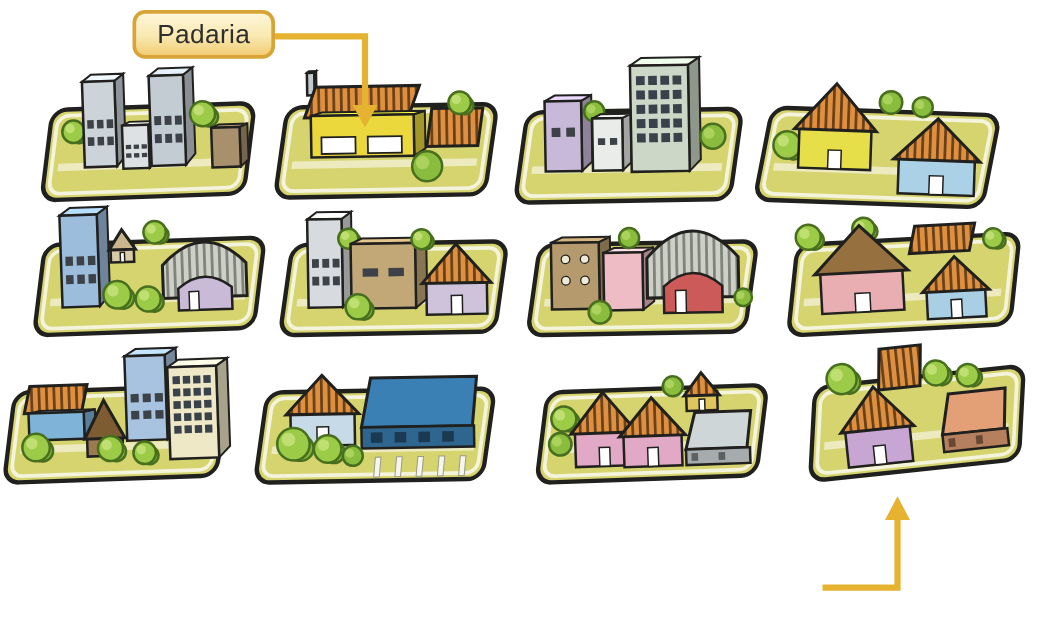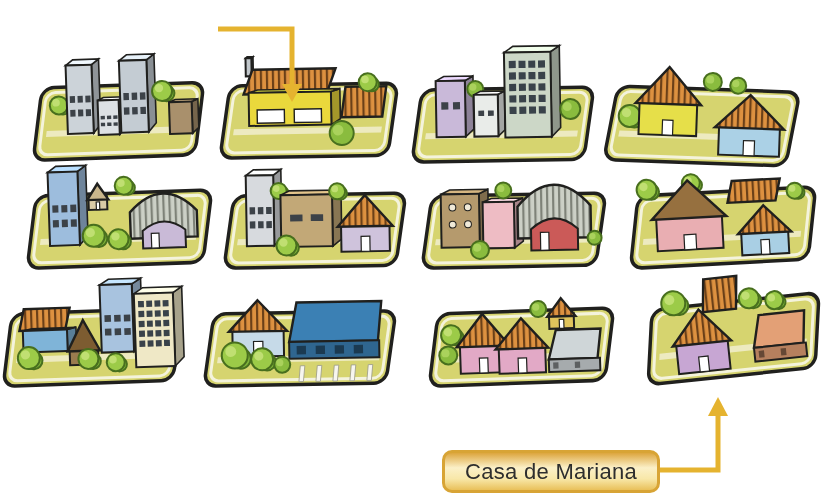--- a/index.html
+++ b/index.html
@@ -574,15 +574,15 @@
           <rect x="0" y="0" width="6" height="6" fill="#dd9140"></rect>
           <rect x="0" y="0" width="2.2" height="6" fill="#6b4018"></rect>
         </pattern>
         <pattern id="pCor" width="6" height="6" patternUnits="userSpaceOnUse">
           <rect x="0" y="0" width="6" height="6" fill="#ccd0c6"></rect>
           <rect x="0" y="0" width="2.2" height="6" fill="#7e8278"></rect>
         </pattern>
       </defs>
     </svg>
 
-  <div class="callout casa">Casa de Mariana</div>
+  <div class="callout padaria">Padaria</div>
 
 </div>
 
 </body></html>

